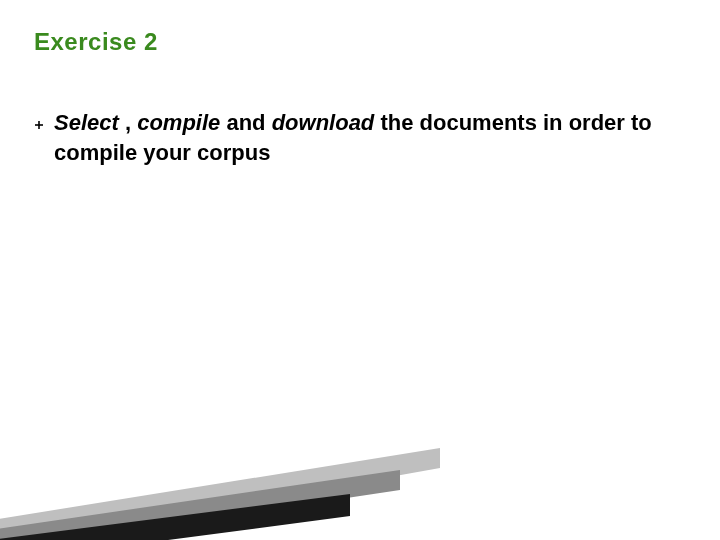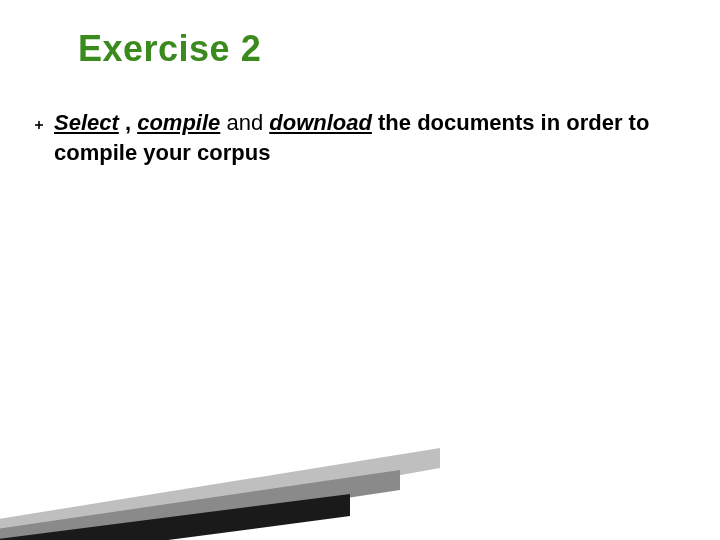--- a/index.html
+++ b/index.html
@@ -7,25 +7,24 @@
   .slide {
     position: relative;
     width: 720px;
     height: 540px;
     background: #ffffff;
   }
   .title {
     position: absolute;
     top: 28px;
     left: 34px;
-    font-size: 36px;
+    font-size: 24px;
     font-weight: 700;
     color: #3a8a1e;
     letter-spacing: 0.5px;
-    margin-left: 44px;
   }
   .body {
     position: absolute;
     top: 108px;
     left: 34px;
     right: 60px;
   }
   .bullet-row {
     display: flex;
     align-items: flex-start;
@@ -36,22 +35,22 @@
     margin-top: 8px;
     margin-right: 6px;
     color: #000;
   }
   .bullet-text {
     font-size: 22px;
     line-height: 1.35;
     color: #000;
     font-weight: 700;
   }
-  .bullet-text .em { font-style: italic; text-decoration: underline; }
-  .bullet-text .connector { font-weight: 400; }
+  .bullet-text .em { font-style: italic; }
+  .bullet-text .connector { font-weight: 700; }
   
   .deco {
     position: absolute;
     left: -120px;
     bottom: -28px;
     width: 560px;
     height: 160px;
     pointer-events: none;
   }
 </style>

